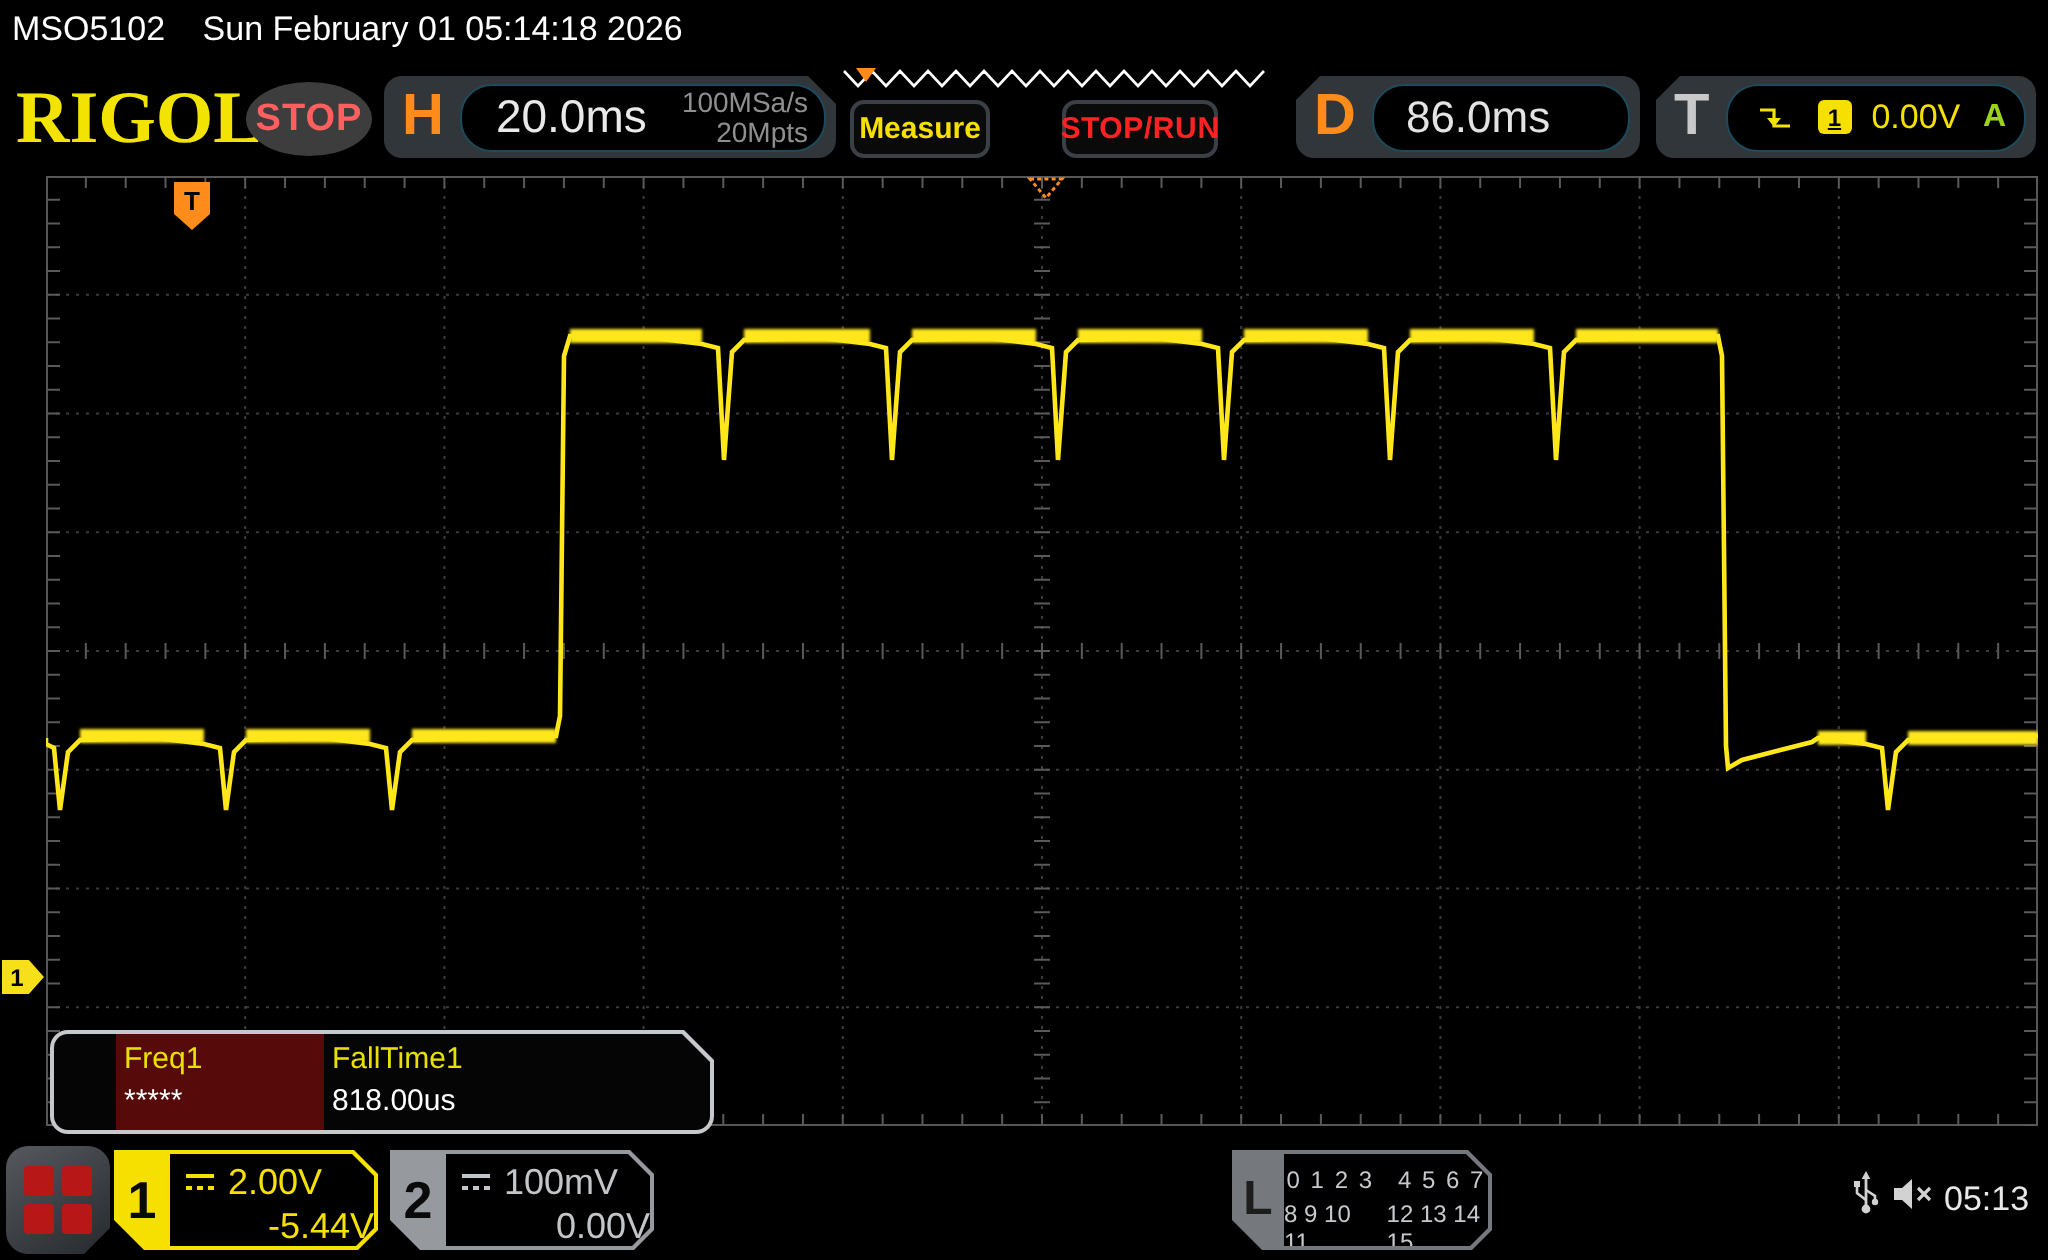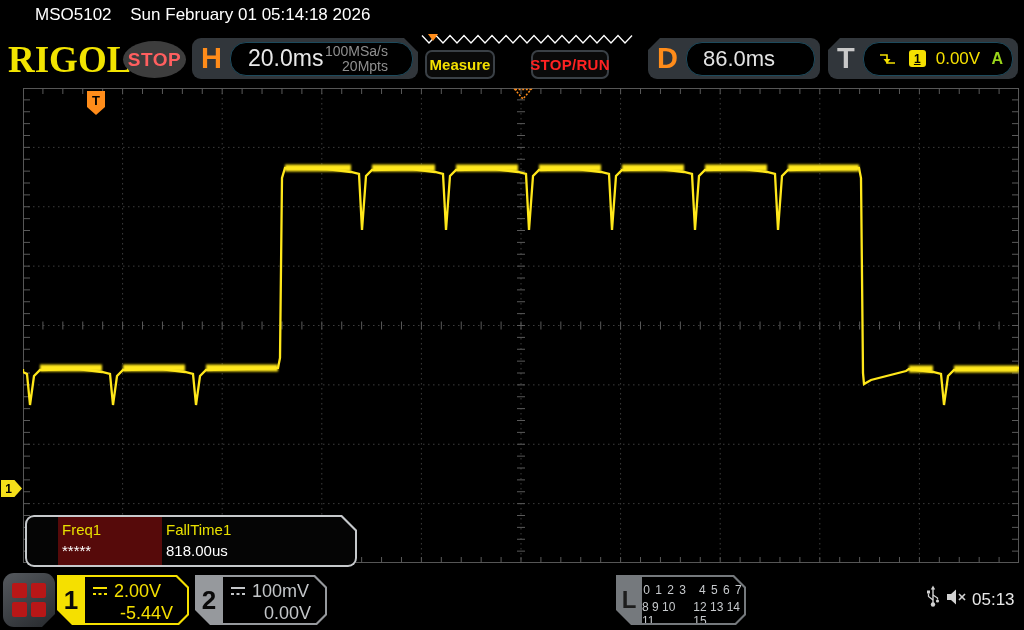--- a/index.html
+++ b/index.html
@@ -2,21 +2,21 @@
 <html><head>
 <meta charset="utf-8">
 <style>
   * { margin:0; padding:0; box-sizing:border-box; }
   html,body { background:#111; }
   .screen {
     position:relative; width:1024px; height:630px; background:#000;
     font-family:"Liberation Sans", sans-serif; overflow:hidden;
   }
   
-  .titlebar { position:absolute; left:6px; top:5px; color:#ffffff; font-size:17px;margin-left:29px; }
+  .titlebar { position:absolute; left:6px; top:5px; color:#ffffff; font-size:17px; }
   .titlebar .model { margin-right:14px; }
   
   .logo {
     position:absolute; left:8px; top:38px; width:115px;
     font-family:"Liberation Serif", serif; font-weight:bold; font-size:37px;
     color:#f2e400; letter-spacing:0px;
   }
   .stop-badge {
     position:absolute; left:123px; top:41px; width:63px; height:37px;
     background:#3d3d3d; border-radius:50%;
@@ -38,21 +38,21 @@
   .grp-letter { font-size:29px; font-weight:bold; margin:0 8px 0 9px; line-height:1; }
   .orange { color:#ff8c1a; }
   .tgray  { color:#c9c9c9; }
   .grp-panel {
     flex:1; height:34px; margin-right:5px; background:#000;
     border:1px solid #1d4a5c; border-radius:16px;
     display:flex; align-items:center; position:relative;text-decoration:underline;
   }
   .h-grp { left:192px; width:226px; }
   .timebase { color:#e9e9e9; font-size:23px; margin-left:17px; }
-  .srate { margin-left:auto; margin-right:24px; text-align:right; color:#8f8f8f; font-size:14px; line-height:15px; }
+  .srate { margin-left:auto; margin-right:8px; text-align:right; color:#8f8f8f; font-size:14px; line-height:15px; }
   .ribbon {
     position:absolute; left:418px; top:32px; width:220px; height:15px; background:#000;
     clip-path: polygon(0 0, 100% 0, calc(100% - 12px) 100%, 0 100%);
   }
   .btn {
     position:absolute; top:50px; height:29px; background:#0a0a0a;
     border:2px solid #3a4046; border-radius:7px;
     display:flex; align-items:center; justify-content:center;
     font-weight:bold; font-size:15px; cursor:pointer;
   }
@@ -117,21 +117,21 @@
   .ch-tab {
     position:absolute; left:0; top:0; width:28px; height:100%;
     display:flex; align-items:center; justify-content:center;
     font-size:26px; font-weight:bold; color:#0a0a0a;
   }
   .ch-body {
     position:absolute; left:28px; top:2px; right:2px; bottom:2px; background:#000;
     clip-path: polygon(0 0, calc(100% - 11px) 0, 100% 11px, 100% calc(100% - 9px), calc(100% - 9px) 100%, 0 100%);
   }
   .ch-row1 { display:flex; align-items:center; gap:6px; padding:4px 0 0 7px; font-size:18px; }
-  .ch-row2 { text-align:right; padding-right:14px; font-size:18px; margin-top:1px; }
+  .ch-row2 { text-align:right; padding-right:0; font-size:18px; margin-top:1px; }
   .ch1 .ch-body { color:#f5e000; }
   .ch2 .ch-body { color:#c3c6c9; }
   .ch1-blk { left:57px; width:132px; }
   .ch2-blk { left:195px; width:132px; }
   .la-blk  { left:616px; width:130px; }
   .la-blk .ch-shape { background:#75797d; }
   .la-blk .ch-tab { color:#1d1d1d; font-size:24px; width:26px; }
   .la-blk .ch-body { left:26px; color:#c7cacd; }
   .la-row { display:flex; justify-content:center; gap:12px; font-size:12px; letter-spacing:1px; padding-top:6px; }
   .la-row.r2 { letter-spacing:0px; gap:12px; padding-top:3px; }

